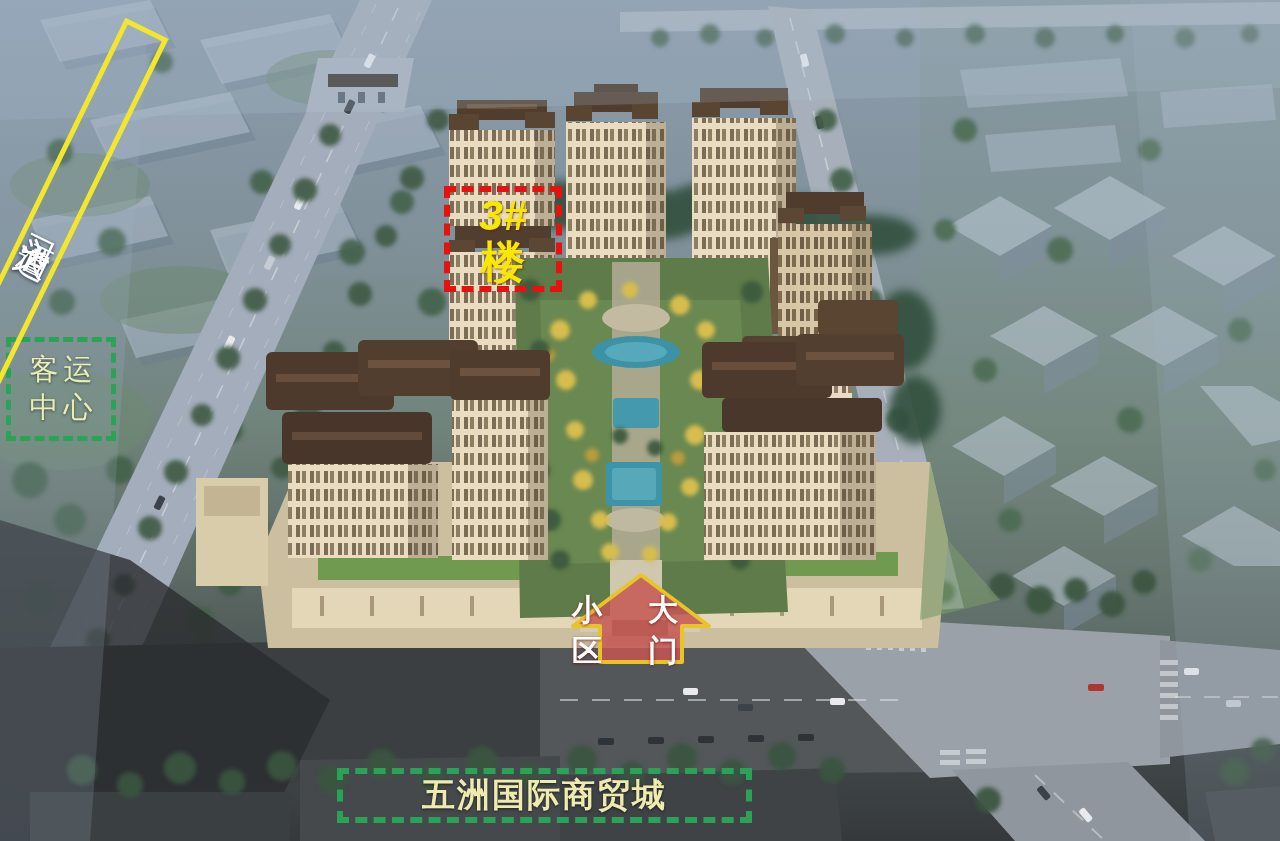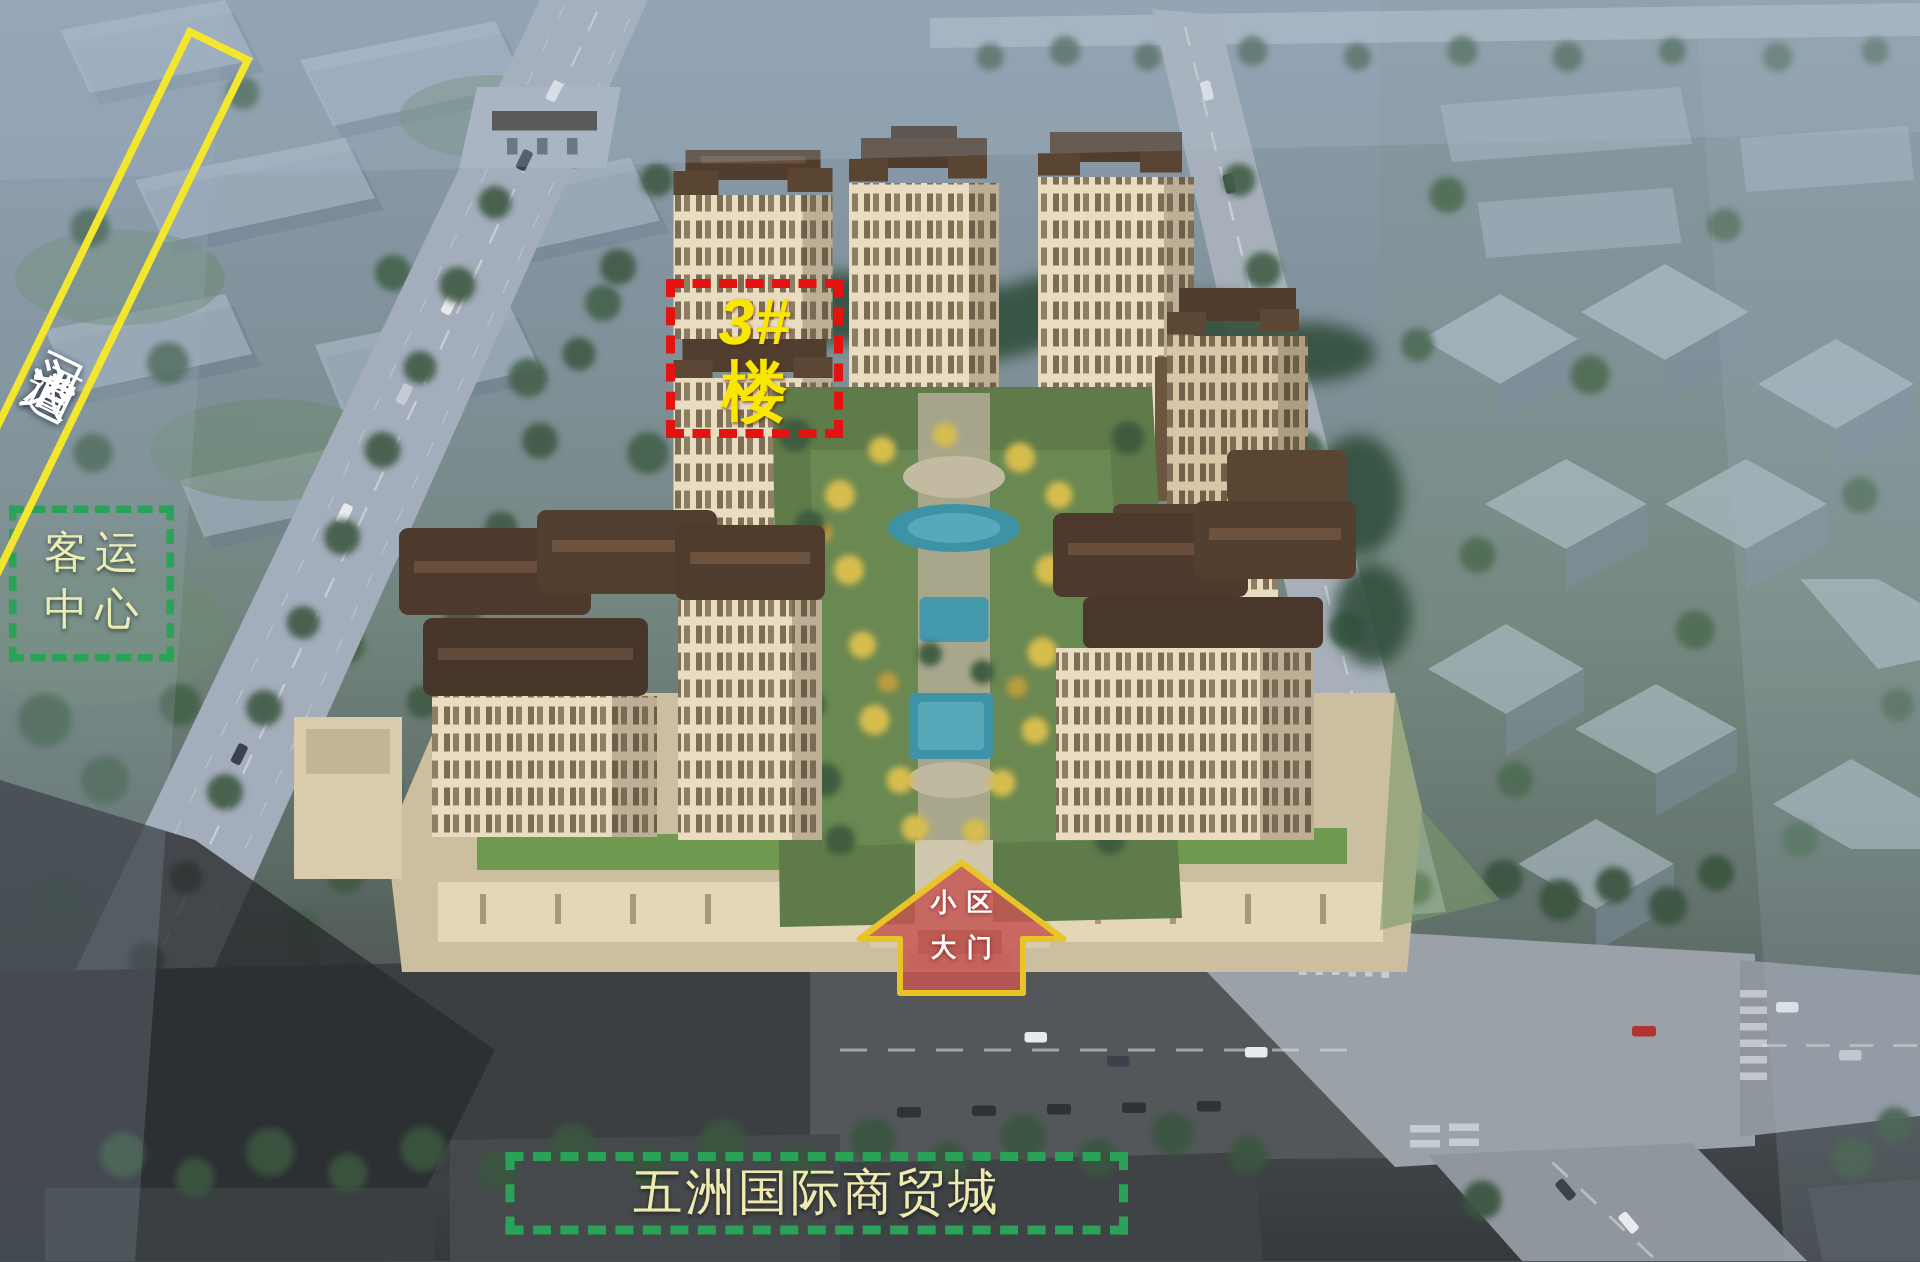--- a/index.html
+++ b/index.html
@@ -40,30 +40,30 @@
     color:#f8e800;line-height:1;
     text-shadow:1px 1px 2px rgba(90,20,0,.6);
   }
   .b3-num{font-size:43px;font-weight:900;font-style:italic;}
   .b3-suffix{font-size:44px;font-weight:800;margin-top:3px;}
   
   .gate-marker{left:565px;top:570px;width:152px;height:100px;position:absolute;}
   .gate-marker svg{position:absolute;left:0;top:0;}
   .gate-text{
     position:absolute;left:0;top:20px;width:152px;
-    display:flex;flex-direction:column;align-items:center;gap:7px;
-    color:#fff;font-size:17px;font-weight:bold;letter-spacing:7px;
+    display:flex;align-items:center;gap:7px;
+    color:#fff;font-size:30px;font-weight:bold;letter-spacing:7px;
     text-shadow:0 1px 3px rgba(120,20,20,.8);
     padding-left:7px;box-sizing:border-box;
   }
   
   .trade-box{
     left:337px;top:768px;width:415px;height:55px;
     border:6px dashed #2aa257;
-    color:#efeab0;font-size:33px;font-weight:400;letter-spacing:2px;
+    color:#efeab0;font-size:33px;font-weight:700;letter-spacing:2px;
     font-family:"Liberation Serif","DejaVu Serif",serif;
     text-shadow:0 1px 3px rgba(0,0,0,.6);
   }
 </style>
 </head>
 <body>
 
 <div class="stage">
 
   <svg width="1280" height="841" viewBox="0 0 1280 841">

